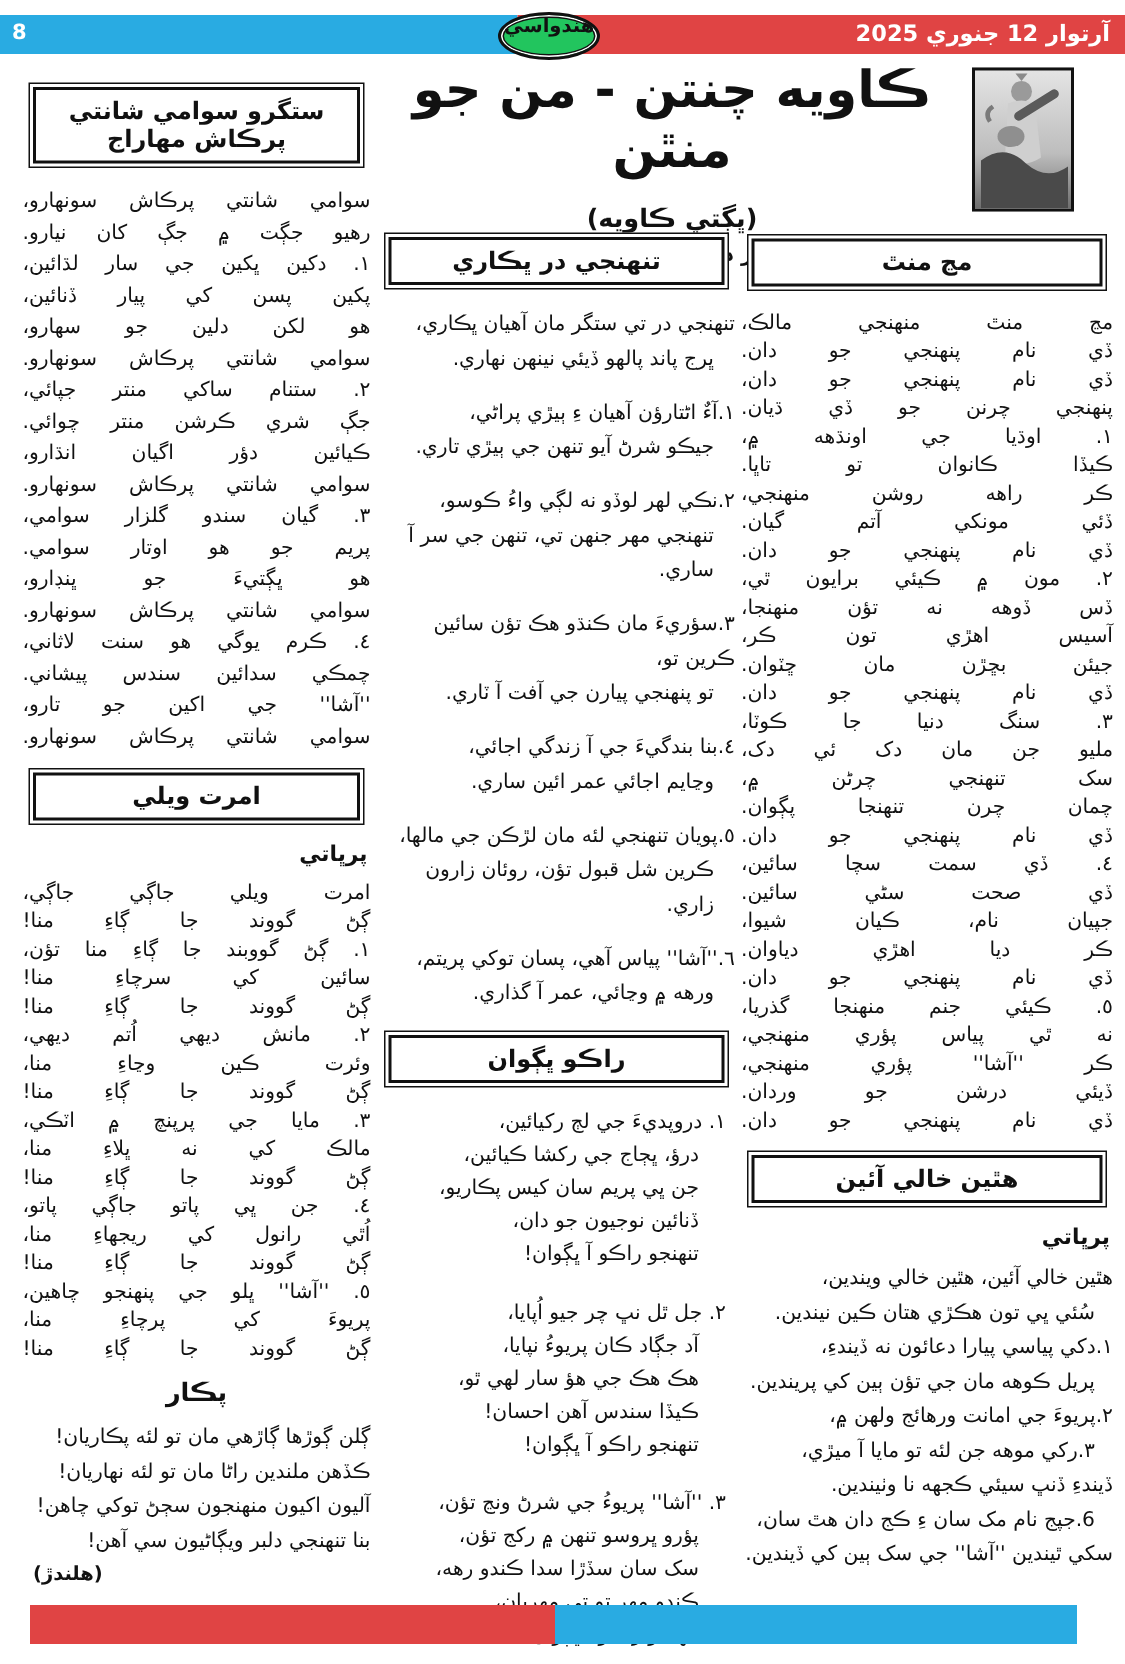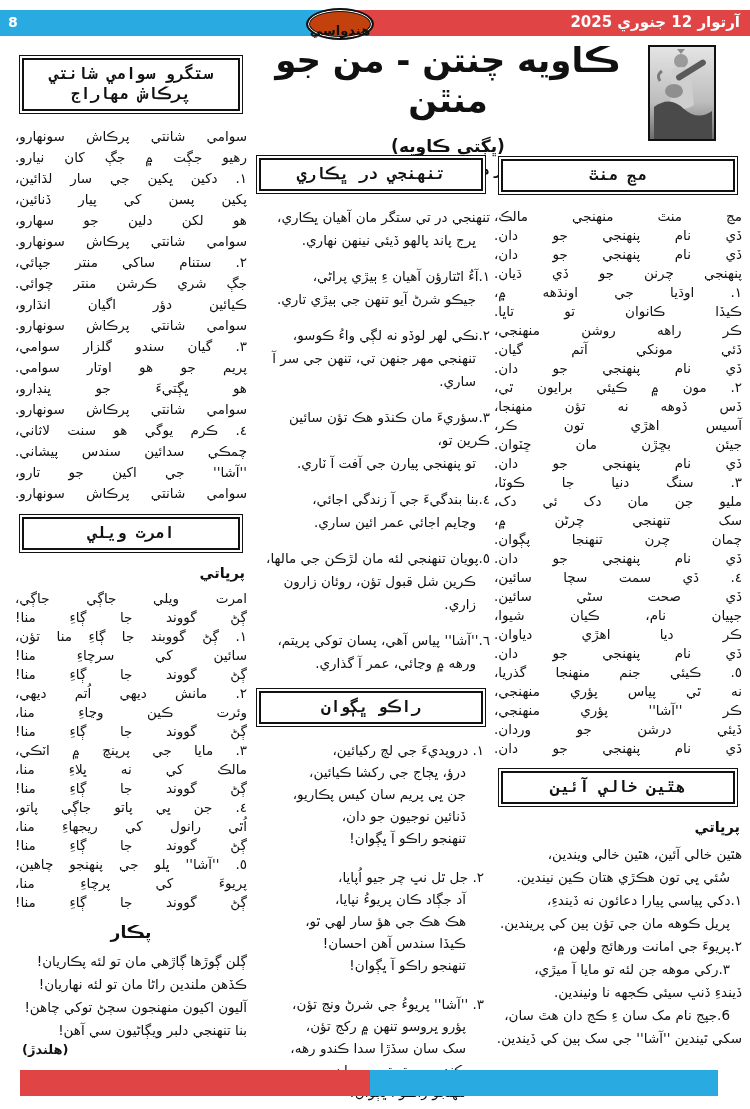--- a/index.html
+++ b/index.html
@@ -7,42 +7,42 @@
     position:relative;width:750px;height:1109px;background:#fff;overflow:hidden;
     font-family:"DejaVu Sans",sans-serif;color:#111;direction:rtl;
   }
   
   .topbar{position:absolute;left:0;top:10px;width:750px;height:26px;}
   .topbar-blue{position:absolute;left:0;top:0;width:345px;height:26px;background:#29abe2;}
   .topbar-red{position:absolute;left:345px;top:0;width:405px;height:26px;background:#e04444;}
   .pagenum{position:absolute;left:8px;top:4px;color:#fff;font-weight:bold;font-size:14px;direction:ltr;}
   .date{position:absolute;right:10px;top:3px;color:#fff;font-weight:bold;font-size:15px;white-space:nowrap;}
   .logo-oval{
-    position:absolute;left:306px;top:-2px;width:64px;height:28px;background:#c2410c;
-    border:2px solid #111;border-radius:50%;display:flex;align-items:flex-end;justify-content:center;
+    position:absolute;left:332px;top:-2px;width:64px;height:28px;background:#22c55e;
+    border:2px solid #111;border-radius:50%;display:flex;align-items:flex-start;justify-content:center;
     box-shadow:inset 0 0 0 1px #fff,inset 0 0 0 2px #111;
   }
   .logo-oval span{font-weight:bold;font-size:13px;letter-spacing:0.5px;}
   
   .masthead{position:absolute;left:252px;top:40px;width:392px;text-align:center;}
   .masthead h1{margin:0;font-size:34px;line-height:40px;font-weight:bold;}
   .subtitle{margin-top:16px;font-size:17px;font-weight:bold;}
   .byline{margin-top:6px;font-size:13.5px;font-weight:bold;}
   .deity{
     position:absolute;left:648px;top:45px;width:64px;height:92px;border:2px solid #111;
     background:#cfcfcf;overflow:hidden;
   }
   
   .col{position:absolute;font-size:13.5px;}
   .col-left{left:15px;top:55px;width:232px;}
   .col-middle{left:252px;top:155px;width:238px;}
   .col-right{left:494px;top:156px;width:248px;}
   
   .box{border:1px solid #111;padding:2px;margin:0 4px 12px 4px;background:#fff;}
-  .box-inner{border:2px solid #111;padding:4px 8px 5px;text-align:center;font-weight:bold;font-size:16px;font-family:Liberation Mono, monospace;}
+  .box-inner{border:2px solid #111;padding:4px 8px 5px;text-align:center;font-weight:bold;font-size:16px;}
   .plain-heading{text-align:center;font-weight:bold;font-size:17px;margin:6px 0 8px;}
   .label{font-weight:bold;font-size:14.5px;margin:2px 2px 8px;}
   .sec{margin-bottom:10px;}
   .line{text-align:right;white-space:normal;}
   .justify .line{text-align:justify;text-align-last:justify;}
   .lh19 .line{line-height:19px;}
   .lh21 .line{line-height:21px;}
   .lh22 .line{line-height:23px;}
   .pairs .line{line-height:23px;}
   .pairs .line:nth-child(even){padding-right:12px;}

